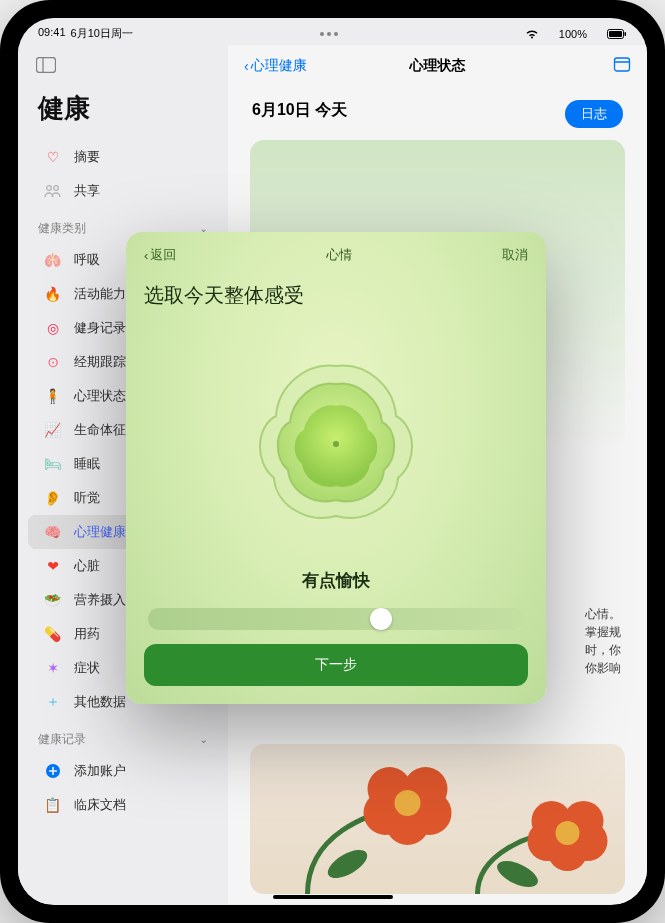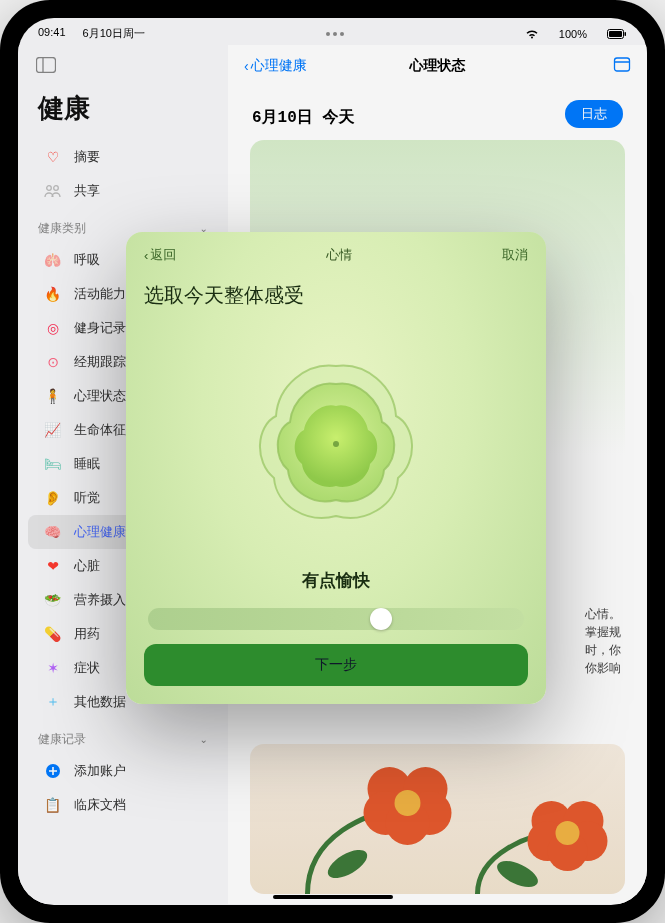--- a/index.html
+++ b/index.html
@@ -31,21 +31,21 @@
     
     .status-bar {
       display: flex;
       justify-content: space-between;
       align-items: center;
       padding: 8px 20px 4px;
       font-size: 11px;
       color: #000;
       font-weight: 500;
     }
-    .status-left { display: flex; gap: 17px; }
+    .status-left { display: flex; gap: 5px; }
     .status-right { display: flex; align-items: center; gap: 20px; }
     .status-center { display: flex; gap: 3px; }
     .status-center span { width: 4px; height: 4px; border-radius: 50%; background: #888; }
     .wifi-icon, .battery-icon { display: inline-flex; }
     
     .content-area {
       display: flex;
       height: calc(100% - 28px);
       position: relative;
     }
@@ -117,23 +117,22 @@
       align-items: center;
       padding: 10px 16px 6px;
       font-size: 14px;
     }
     .main-nav-back { color: #007aff; display: flex; align-items: center; gap: 2px;}
     .main-nav-title { color: #000; font-weight: 600; font-size: 14px; position:absolute; left:50%; transform:translateX(-50%);}
     .main-nav-cal { color: #007aff; }
     .date-row {
       display: flex;
       justify-content: space-between;
-      align-items: flex-end;
+      align-items: flex-start;
       padding: 18px 24px 12px;
-      font-family: Liberation Mono, monospace;
     }
     .date-text { font-size: 16px; font-weight: 700; color: #000; }
     .log-pill {
       background: #007aff;
       color: #fff;
       padding: 5px 16px;
       border-radius: 14px;
       font-size: 13px;
       font-weight: 500;
     }
@@ -229,21 +228,21 @@
       display: flex;
       justify-content: space-between;
       font-size: 9px;
       color: #6b8a54;
       margin-top: 6px;
       padding: 0 2px;
     }
     .next-btn {
       margin-top: 14px;
       background: #2d8c2d;
-      color: #0f172a;
+      color: #ffffff;
       text-align: center;
       padding: 12px;
       border-radius: 12px;
       font-size: 14px;
       font-weight: 500;
     }
     .home-indicator {
       position: absolute;
       bottom: 6px;
       left: 50%;

